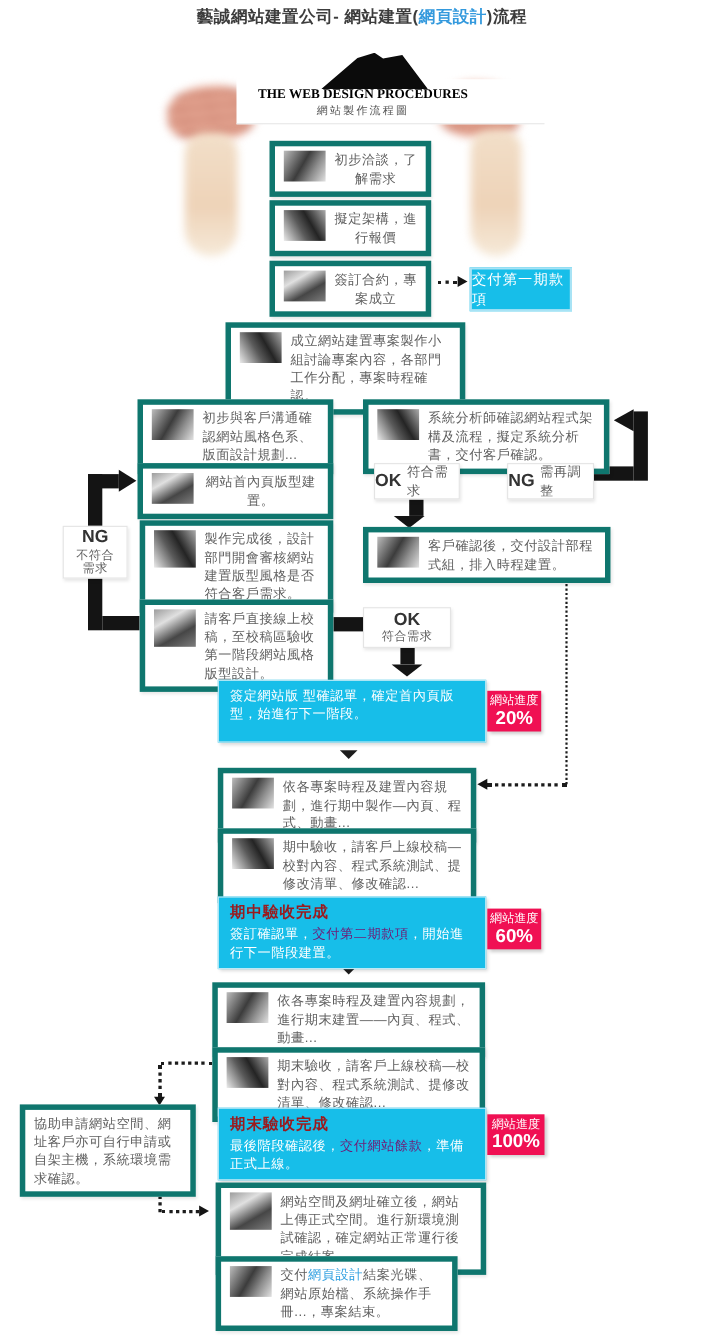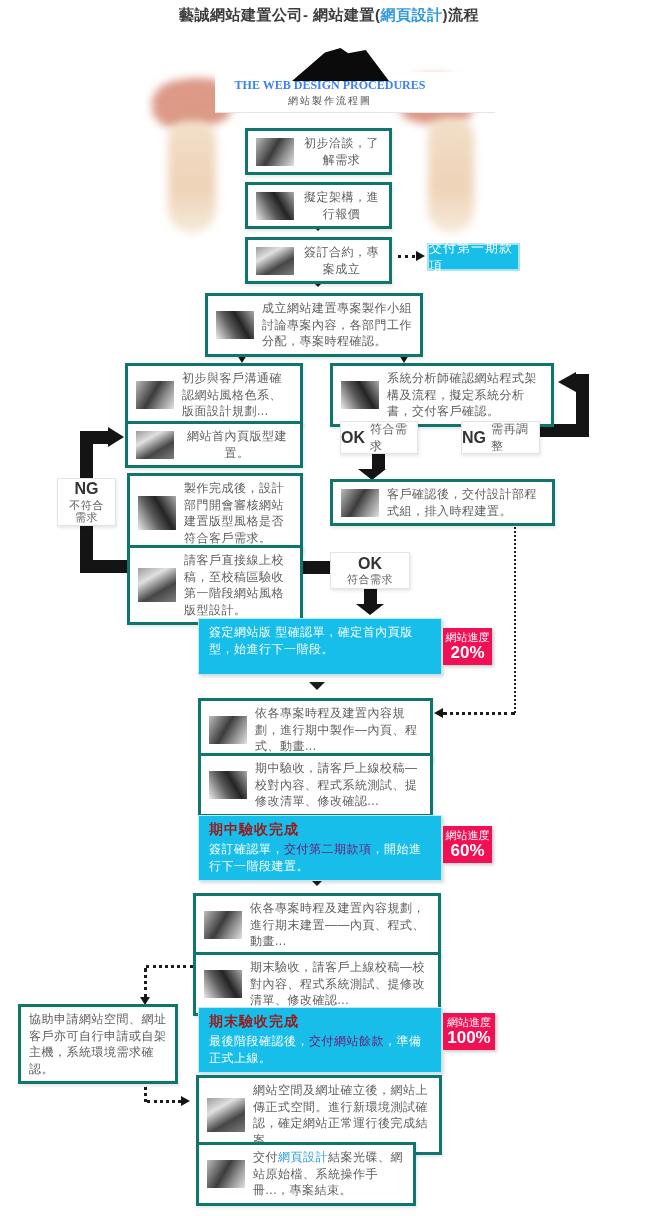--- a/index.html
+++ b/index.html
@@ -22,27 +22,27 @@
   .rh-fingers{left:258px;top:30px;width:76px;height:50px;transform:rotate(3deg);}
   .arm{border-radius:20px 20px 26px 26px;
     background:linear-gradient(180deg,#f2dfc9 0%,#eed3b8 60%,#f6ead9 100%);}
   .lh-arm{left:28px;top:76px;width:48px;height:112px;}
   .rh-arm{left:288px;top:73px;width:46px;height:115px;}
   .banner{position:absolute;left:75px;top:27px;width:280px;height:40px;background:#fff;
     border-bottom:1px solid #e6e6e6;}
   .wedge{position:absolute;left:152px;top:3px;width:97px;height:33px;background:#0b0b0b;
     clip-path:polygon(0 100%,34% 14%,50% 0,58% 16%,76% 6%,100% 100%);}
   .hero-title{position:absolute;left:0;top:33px;width:100%;text-align:center;
-    font-family:"Liberation Serif","DejaVu Serif",serif;font-weight:bold;font-size:12px;color:#3b82f6;}
+    font-family:"Liberation Serif","DejaVu Serif",serif;font-weight:bold;font-size:12px;color:#000000;}
   .hero-sub{position:absolute;left:0;top:49px;width:100%;text-align:center;
     font-size:10px;color:#555;letter-spacing:2px;}
   
   .sbox{
-    position:absolute;box-sizing:border-box;background:#fff;border:3px solid #0f766e;
-    box-shadow:1px 2px 3px rgba(0,0,0,.10);display:flex;align-items:center;gap:8px;
+    position:absolute;box-sizing:border-box;background:#fff;border:5px solid #0f766e;
+    box-shadow:1px 2px 3px rgba(0,0,0,.10);display:flex;align-items:flex-start;gap:8px;
     padding:4px 8px;font-size:12px;color:#5f5f5f;line-height:1.38;letter-spacing:.5px;
     z-index:3;
   }
   .sbox .photo{width:38px;height:28px;flex:none;}
   .sbox .photo.tall{height:34px;}
   .p1{background:linear-gradient(120deg,#bdbdbd 0%,#3c3c3c 45%,#8d8d8d 70%,#e2e2e2 100%);}
   .p2{background:linear-gradient(60deg,#ececec 0%,#5a5a5a 40%,#242424 62%,#ababab 100%);}
   .p3{background:linear-gradient(150deg,#9c9c9c 0%,#e0e0e0 30%,#464646 65%,#7d7d7d 100%);}
   .sbox .txt{flex:1;}
   .sbox .txt.center{text-align:center;}
@@ -121,21 +121,21 @@
   </div>
   <div class="tri down-sm" style="left:310px;top:223px;"></div>
 
   <div class="sbox" style="left:245px;top:237px;width:147px;min-height:35px;">
     <span class="photo p3"></span>
     <span class="txt center">簽訂合約，專案成立</span>
   </div>
 
   <div class="dot-h" style="left:398px;top:255px;width:17px;"></div>
   <div class="tri right-dot" style="left:416px;top:251px;"></div>
-  <div class="paybtn" style="left:427px;top:243px;width:93px;height:28px;">
+  <div class="paybtn" style="left:427px;top:243px;width:93px;height:40px;">
     <span>交付第一期款項</span>
   </div>
 
   <div class="tri down-sm" style="left:310px;top:279px;"></div>
 
   <div class="sbox" style="left:205px;top:293px;width:218px;min-height:39px;">
     <span class="photo p2"></span>
     <span class="txt">成立網站建置專案製作小組討論專案內容，各部門工作分配，專案時程確認。</span>
   </div>
 

